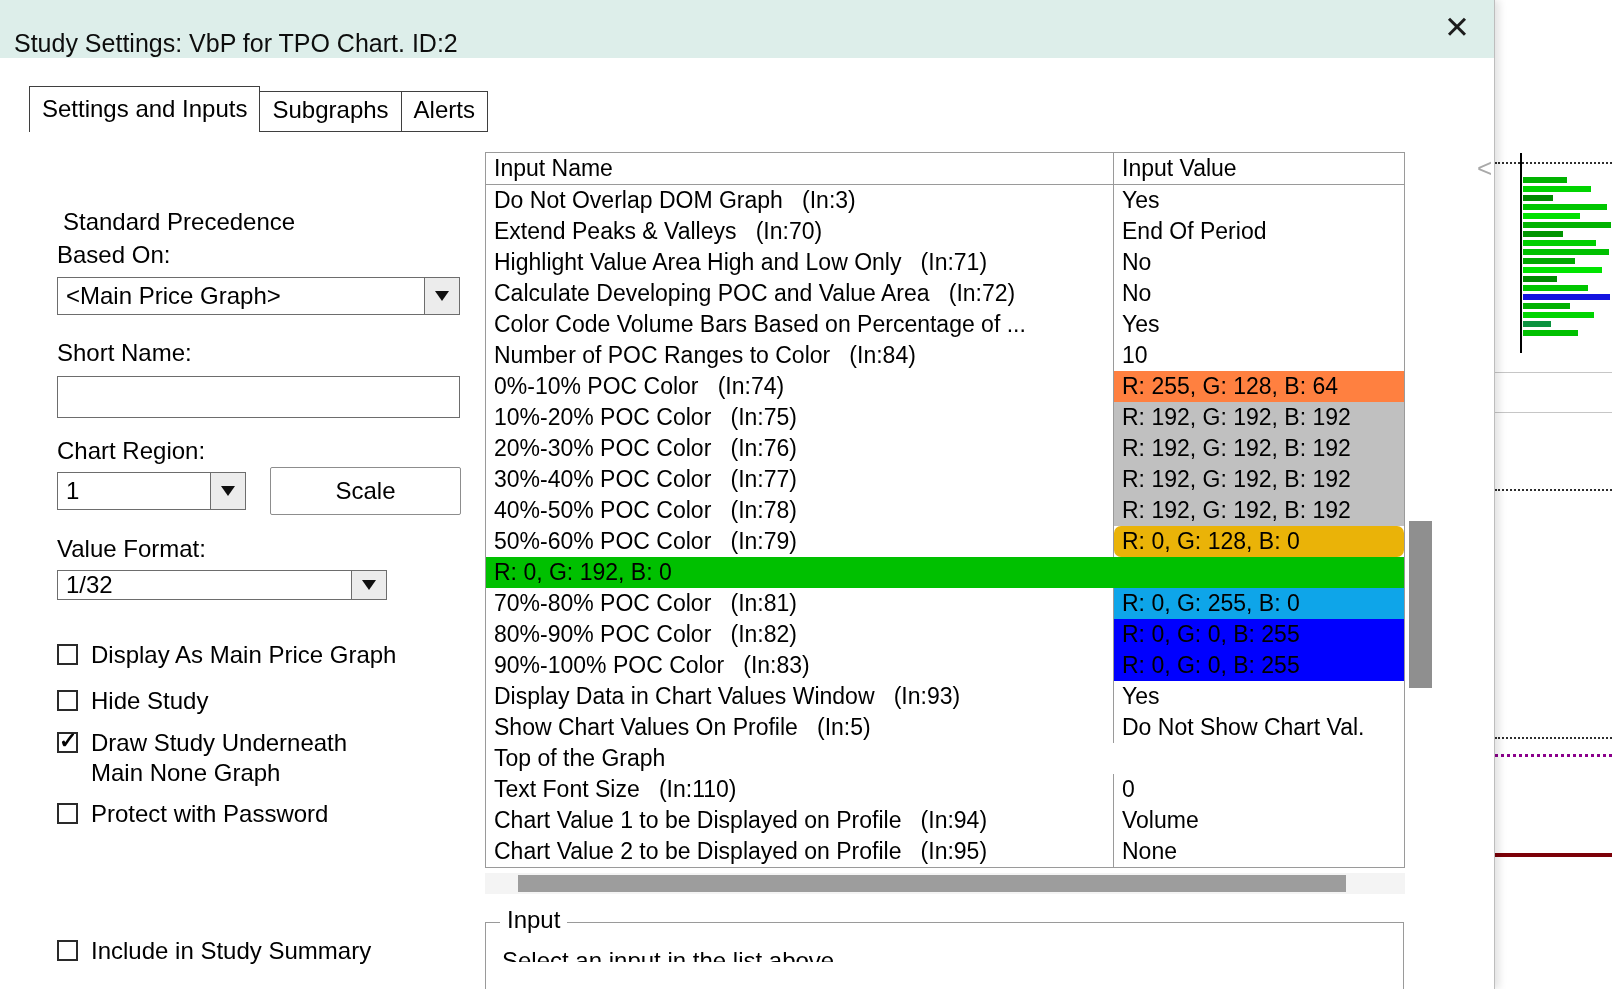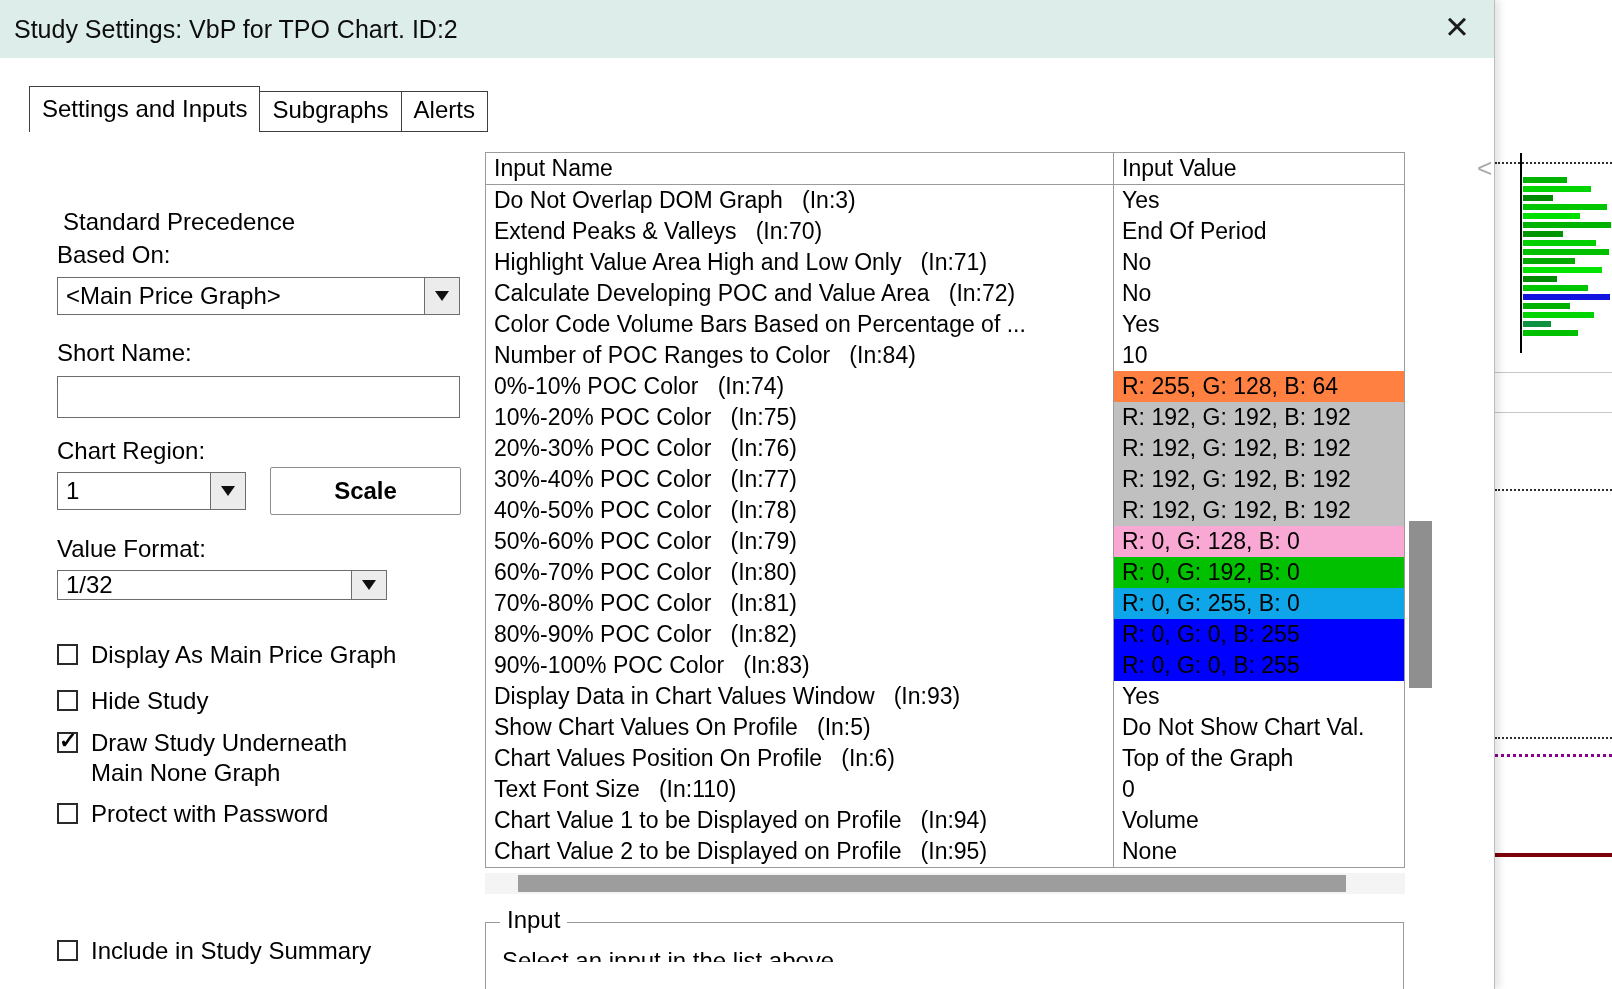--- a/index.html
+++ b/index.html
@@ -11,21 +11,21 @@
   .axis-line{position:absolute;left:25px;top:153px;width:2px;height:200px;background:#000;}
   .bars{position:absolute;left:28px;top:177px;}
   .bgbar{height:6px;margin-bottom:3px;}
   .hline{position:absolute;left:0;width:117px;height:0;}
   .chev{position:absolute;left:1477px;top:155px;color:#a9a9a9;font-size:26px;line-height:26px;}
 
   
   .dialog{position:absolute;left:0;top:0;width:1494px;height:989px;background:#fff;
           border-right:1px solid #bdbdbd;box-shadow:4px 0 8px rgba(0,0,0,.12);}
   .titlebar{position:absolute;left:0;top:0;width:100%;height:58px;background:#ddeeea;
-            display:flex;align-items:center;padding-left:14px;box-sizing:border-box;
+            display:flex;align-items:flex-end;padding-left:14px;box-sizing:border-box;
             font-size:25px;color:#0d0d0d;}
   .close-btn{position:absolute;right:24px;top:9px;font-size:31px;font-weight:300;color:#1c1c1c;line-height:38px;}
 
   .tabs{position:absolute;left:30px;top:86px;display:flex;align-items:flex-end;font-size:24px;}
   .tab{border:1px solid #3f3f3f;background:#fff;padding:4px 12px 7px;margin-left:-1px;white-space:nowrap;}
   .tab.active{padding-top:8px;padding-bottom:9px;border-bottom:none;position:relative;z-index:2;}
 
   .lbl{position:absolute;font-size:24px;white-space:nowrap;}
 
   .combo{position:absolute;background:#fff;border:1px solid #6d6d6d;display:flex;align-items:stretch;
@@ -128,21 +128,21 @@
     <div class="lbl" style="left:57px;top:339px;">Short Name:</div>
     <input class="textbox" style="left: 57px; top: 376px; width: 403px; height: 42px;">
 
     <div class="lbl" style="left:57px;top:437px;">Chart Region:</div>
     <div class="combo" style="left:57px;top:472px;width:189px;height:38px;">
       <span class="val">1</span>
       <span class="dd">
           <span class="tri"></span>
         </span>
     </div>
-    <div class="btn" style="left:270px;top:467px;width:191px;height:48px;font-weight:bold;">Scale</div>
+    <div class="btn" style="left:270px;top:467px;width:191px;height:48px;">Scale</div>
 
     <div class="lbl" style="left:57px;top:535px;">Value Format:</div>
     <div class="combo" style="left:57px;top:570px;width:330px;height:30px;">
       <span class="val">1/32</span>
       <span class="dd">
           <span class="tri"></span>
         </span>
     </div>
 
     <div class="cbrow" style="left:57px;top:640px;">
@@ -211,24 +211,23 @@
           <div class="trow">
             <div class="tcell name">30%-40% POC Color   (In:77)</div>
             <div class="tcell value" style="background: rgb(192, 192, 192);">R: 192, G: 192, B: 192</div>
           </div>
           <div class="trow">
             <div class="tcell name">40%-50% POC Color   (In:78)</div>
             <div class="tcell value" style="background: rgb(192, 192, 192);">R: 192, G: 192, B: 192</div>
           </div>
           <div class="trow">
             <div class="tcell name">50%-60% POC Color   (In:79)</div>
-            <div class="tcell value" style="background: #f9a8d4;">R: 0, G: 128, B: 0</div>
-          </div>
-          <div class="trow">
-            <div class="tcell name">60%-70% POC Color   (In:80)</div>
+            <div class="tcell value" style="background: #eab308; border-radius: 7px;">R: 0, G: 128, B: 0</div>
+          </div>
+          <div class="trow">
             <div class="tcell value" style="background: rgb(0, 192, 0);">R: 0, G: 192, B: 0</div>
           </div>
           <div class="trow">
             <div class="tcell name">70%-80% POC Color   (In:81)</div>
             <div class="tcell value" style="background: #0ea5e9;">R: 0, G: 255, B: 0</div>
           </div>
           <div class="trow">
             <div class="tcell name">80%-90% POC Color   (In:82)</div>
             <div class="tcell value" style="background: rgb(0, 0, 255);">R: 0, G: 0, B: 255</div>
           </div>
@@ -238,21 +237,20 @@
           </div>
           <div class="trow">
             <div class="tcell name">Display Data in Chart Values Window   (In:93)</div>
             <div class="tcell value">Yes</div>
           </div>
           <div class="trow">
             <div class="tcell name">Show Chart Values On Profile   (In:5)</div>
             <div class="tcell value">Do Not Show Chart Val.</div>
           </div>
           <div class="trow">
-            <div class="tcell name">Chart Values Position On Profile   (In:6)</div>
             <div class="tcell value">Top of the Graph</div>
           </div>
           <div class="trow">
             <div class="tcell name">Text Font Size   (In:110)</div>
             <div class="tcell value">0</div>
           </div>
           <div class="trow">
             <div class="tcell name">Chart Value 1 to be Displayed on Profile   (In:94)</div>
             <div class="tcell value">Volume</div>
           </div>

